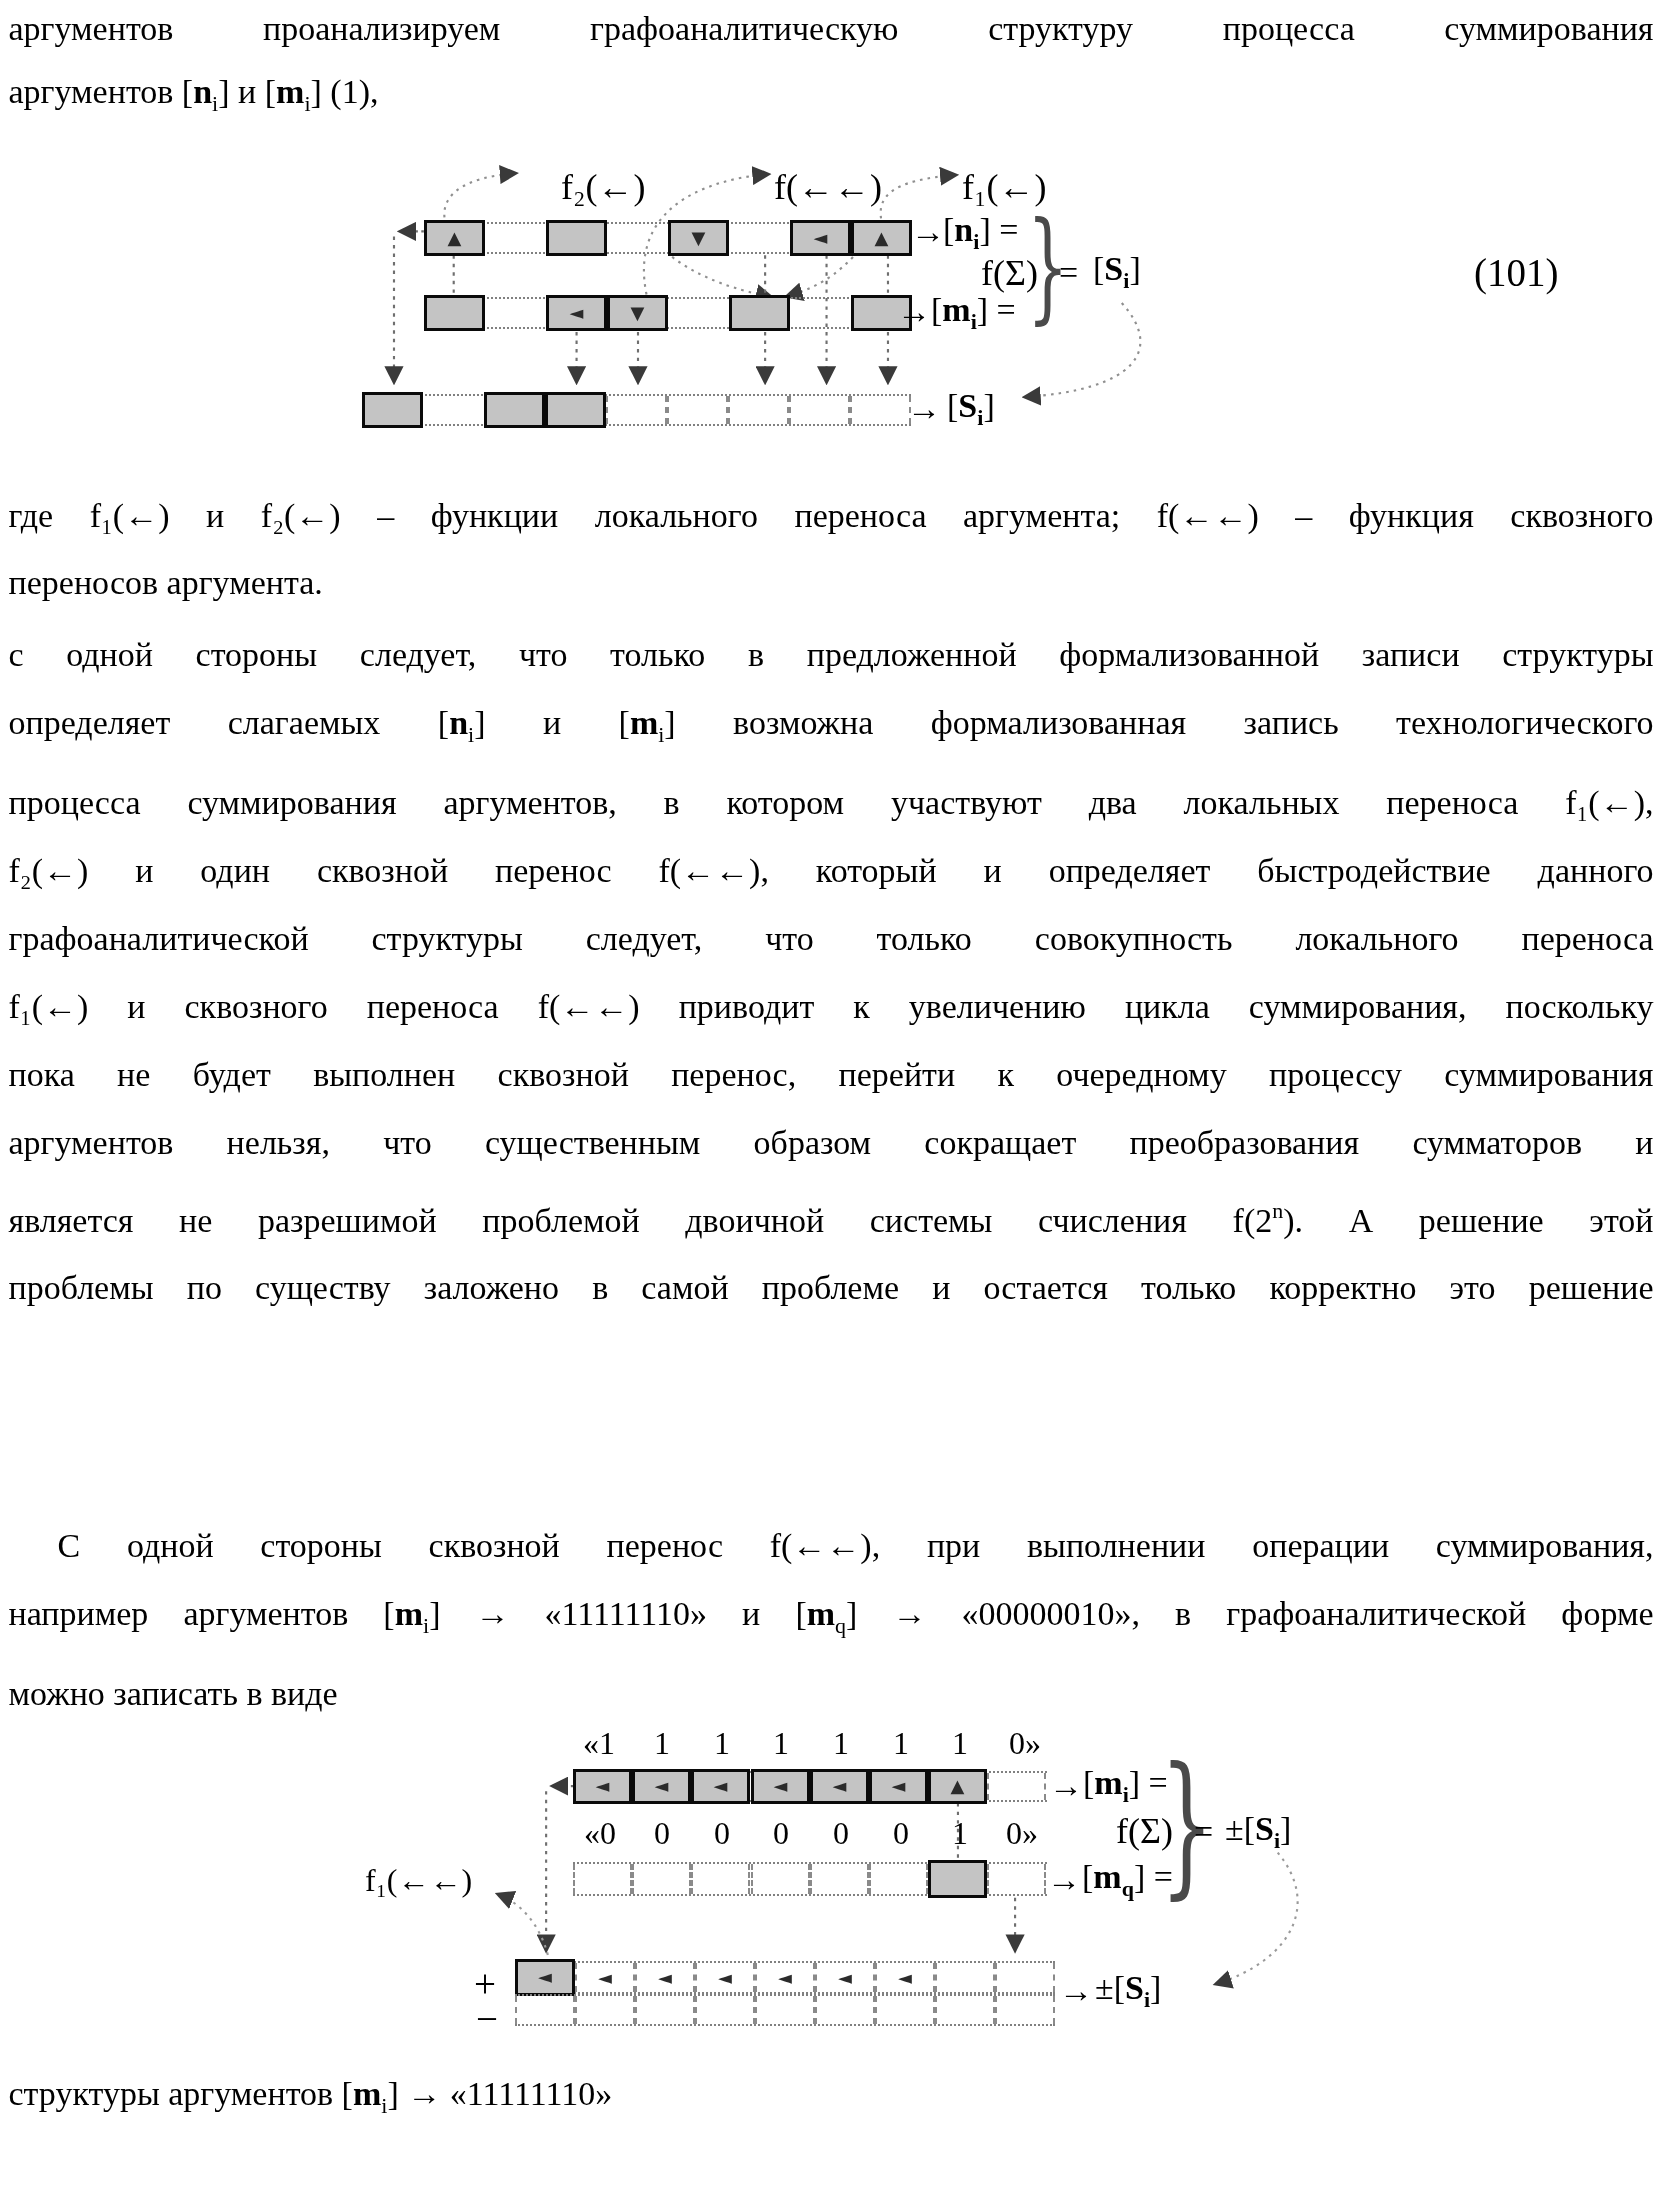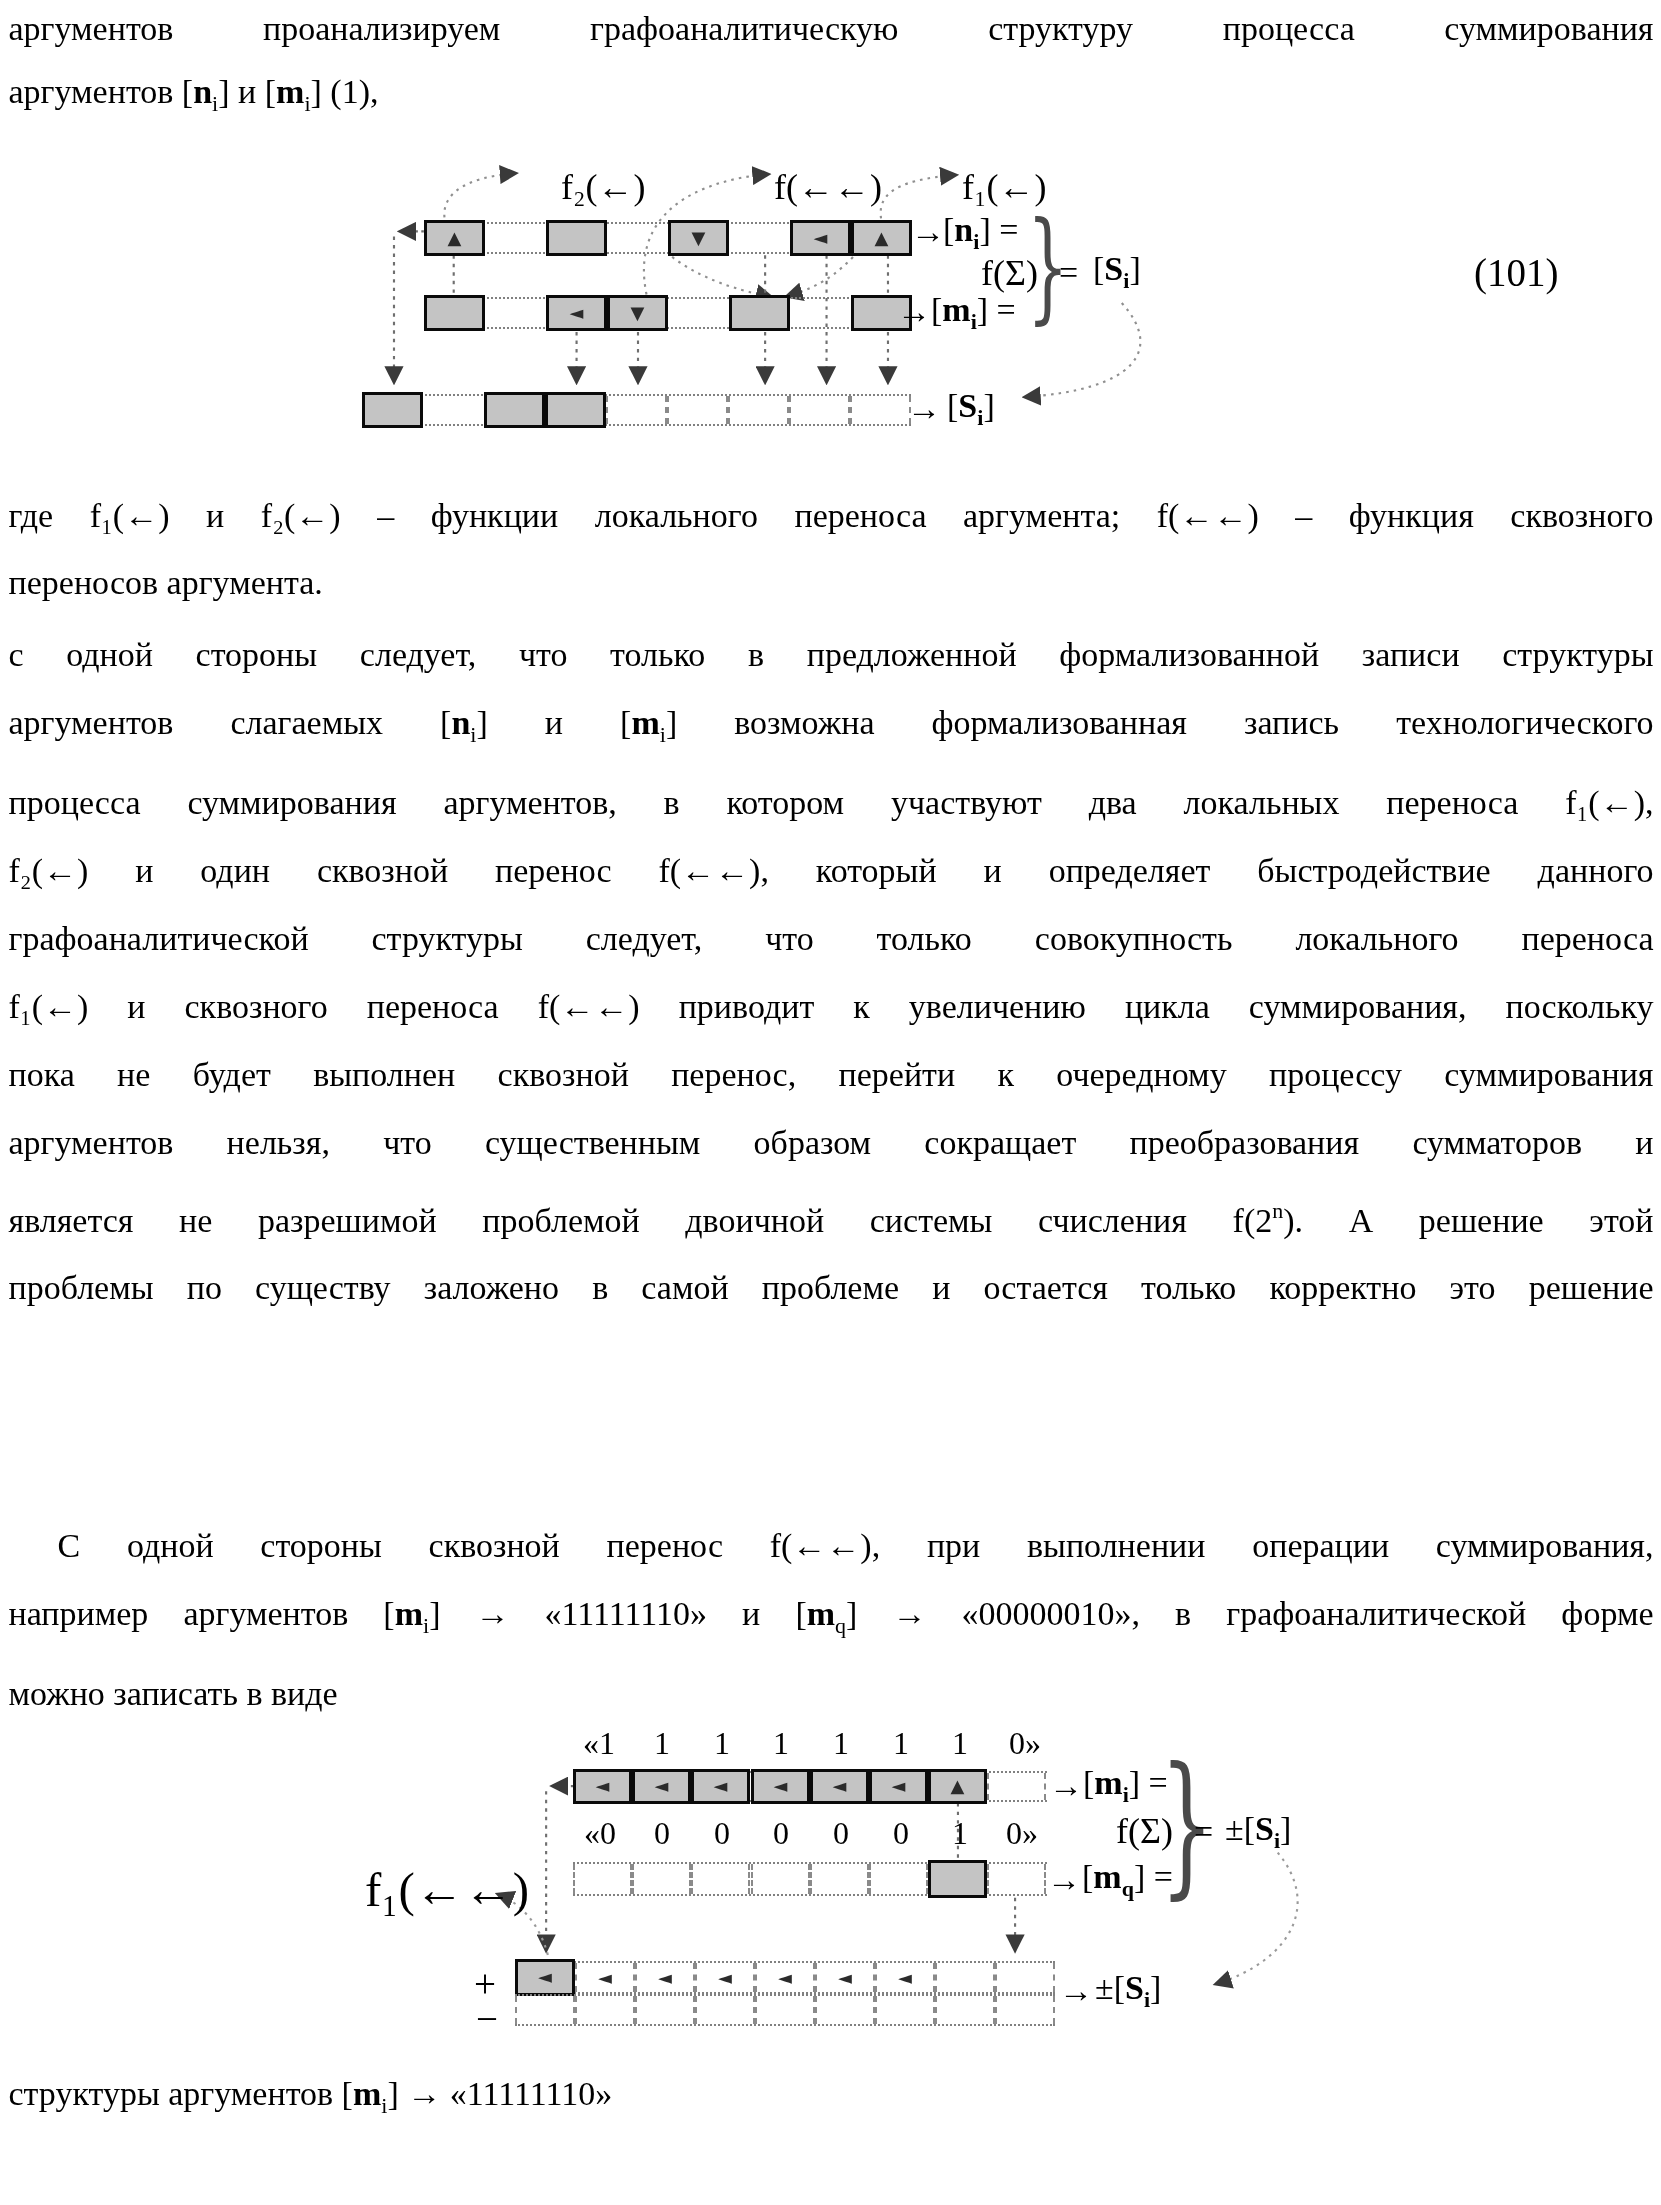--- a/index.html
+++ b/index.html
@@ -146,21 +146,21 @@
     <div class="eqno" style="left:1150px;top:92px;">(101)</div>
   </div>
 
   <div class="para" style="top:482px;line-height:67px;">
     <div class="tline"><span>где f₁(←) и f₂(←) – функции локального переноса аргумента; f(←←) – функция сквозного</span></div>
     <div class="tline endl"><span>переносов аргумента.</span></div>
   </div>
 
   <div class="para" style="top:621px;line-height:68px;">
     <div class="tline"><span>с одной стороны следует, что только в предложенной формализованной записи структуры</span></div>
-    <div class="tline"><span>аргументов слагаемых [</span><span class="b">n</span><span class="sub">i</span><span>] и [</span><span class="b">m</span><span class="sub">i</span><span>] возможна формализованная запись технологического</span></div>
+    <div class="tline"><span>определяет слагаемых [</span><span class="b">n</span><span class="sub">i</span><span>] и [</span><span class="b">m</span><span class="sub">i</span><span>] возможна формализованная запись технологического</span></div>
     <div class="tline"><span>процесса суммирования аргументов, в котором участвуют два локальных переноса f₁(←),</span></div>
     <div class="tline"><span>f₂(←) и один сквозной перенос f(←←), который и определяет быстродействие данного</span></div>
     <div class="tline"><span>графоаналитической структуры следует, что только совокупность локального переноса</span></div>
     <div class="tline"><span>f₁(←) и сквозного переноса f(←←) приводит к увеличению цикла суммирования, поскольку</span></div>
     <div class="tline"><span>пока не будет выполнен сквозной перенос, перейти к очередному процессу суммирования</span></div>
     <div class="tline"><span>аргументов нельзя, что существенным образом сокращает преобразования сумматоров и</span></div>
     <div class="tline"><span>является не разрешимой проблемой двоичной системы счисления f(2</span><span class="sup">n</span><span>). А решение этой</span></div>
     <div class="tline"><span>проблемы по существу заложено в самой проблеме и остается только корректно это решение</span></div>
   </div>
 
@@ -288,21 +288,21 @@
     <span class="dlabel" style="left:870px;top:90px;">=</span>
     <div class="dlabel" style="left:901px;top:87px;">
       <span>±[</span><span class="lsym">S</span><span class="lsub">i</span><span>]</span>
     </div>
 
     <span class="dlabel" style="left:723px;top:138px;">→</span>
     <div class="dlabel" style="left:758px;top:135px;">
       <span>[</span><span class="lsym">m</span><span class="lsub">q</span><span>] =</span>
     </div>
 
-    <div class="dlabel plain" style="left:41px;top:140px;font-size:49px;"><span>f₁(←←)</span></div>
+    <div class="dlabel plain" style="left:41px;top:140px;font-size:32px;"><span>f₁(←←)</span></div>
 
     <span class="sgn" style="left:150px;top:241px;">+</span>
     <span class="sgn" style="left:152px;top:276px;">−</span>
 
     <span class="dlabel" style="left:735px;top:249px;">→</span>
     <div class="dlabel" style="left:771px;top:246px;">
       <span>±[</span><span class="lsym">S</span><span class="lsub">i</span><span>]</span>
     </div>
   </div>
 

